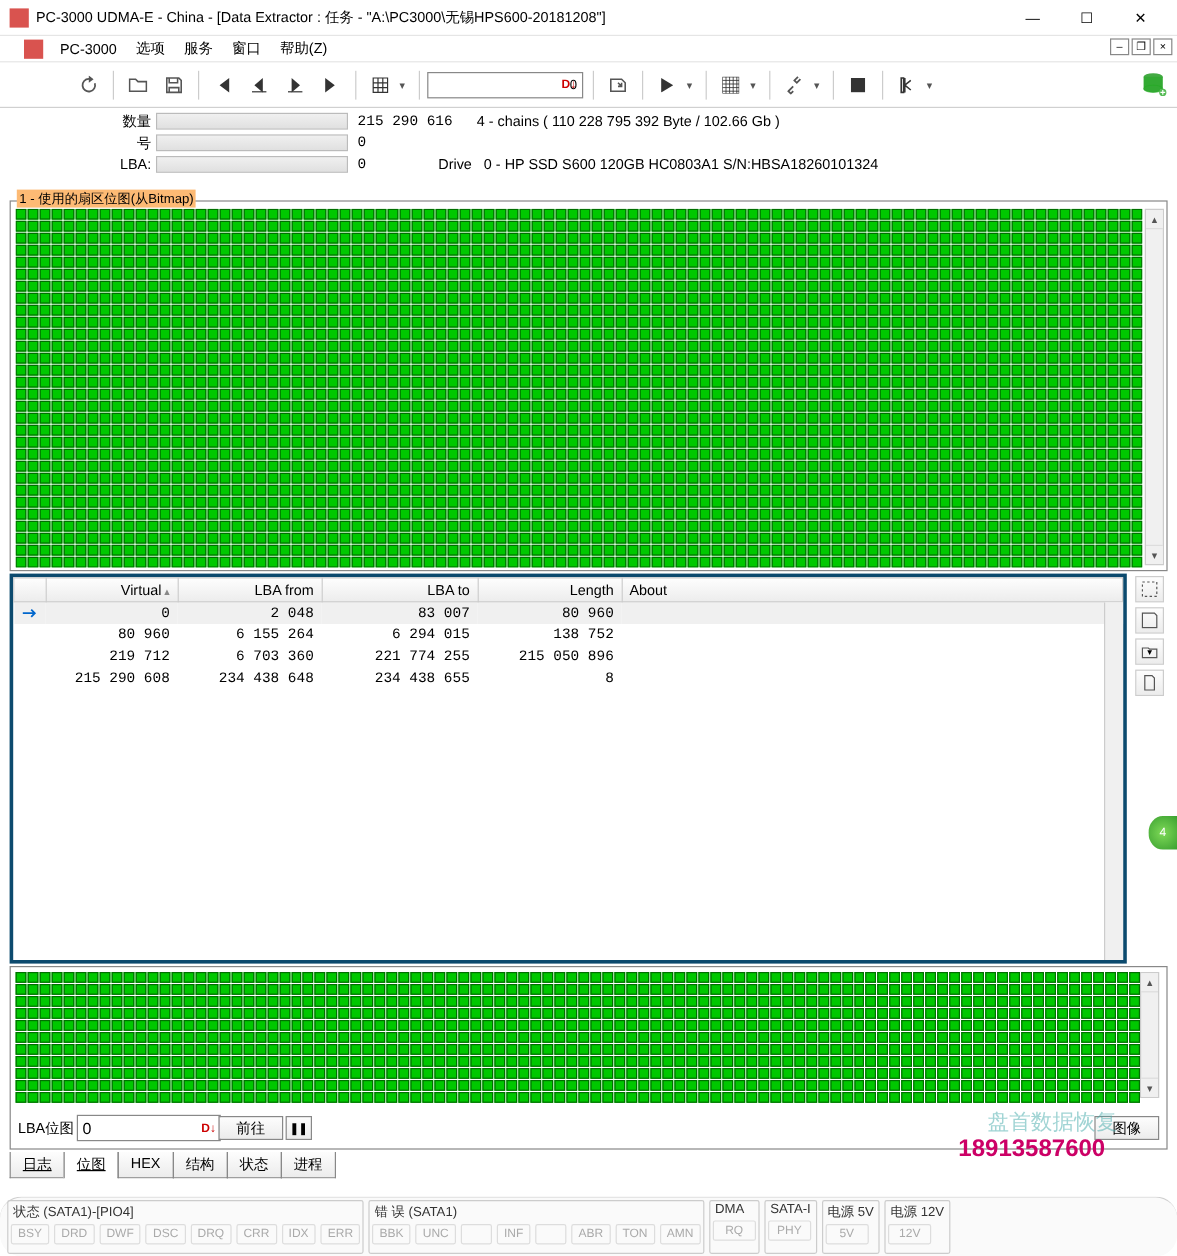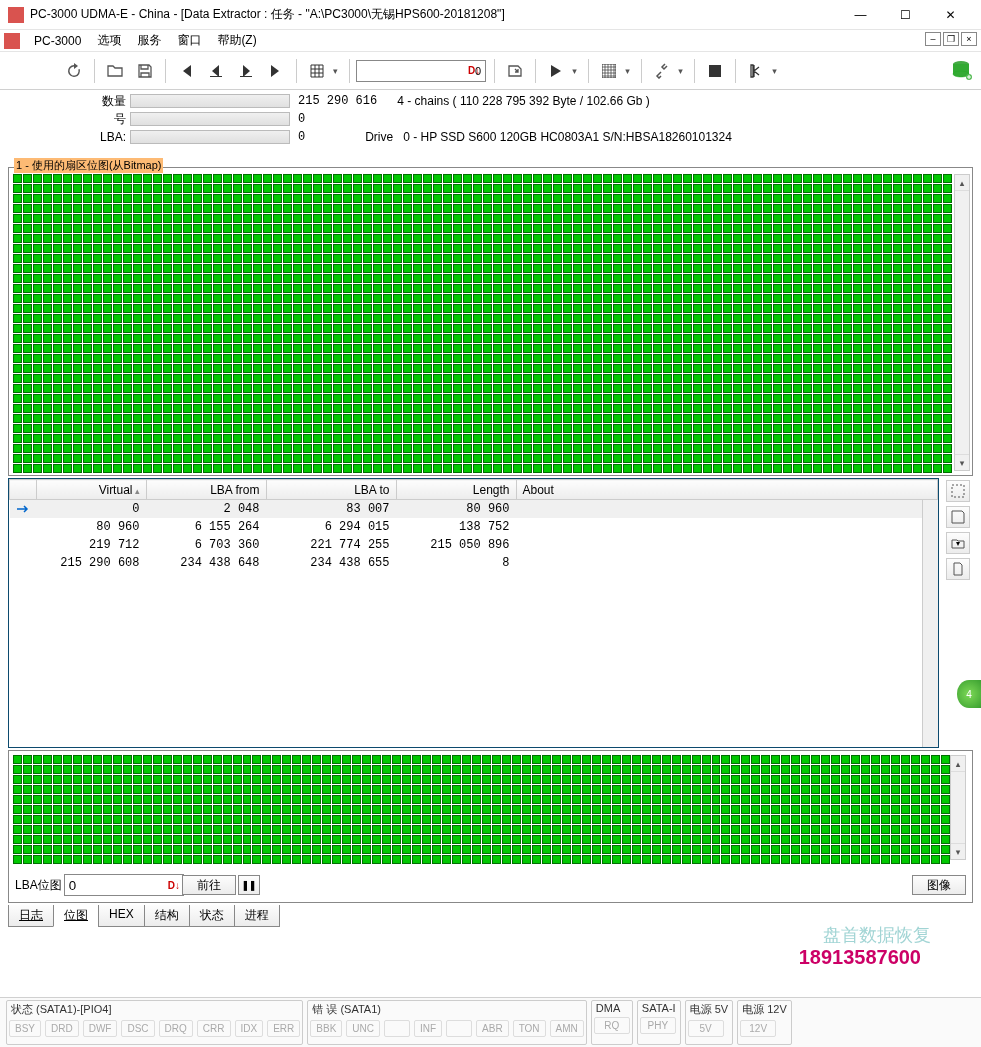--- a/index.html
+++ b/index.html
@@ -5,21 +5,21 @@
 * { box-sizing: border-box; margin: 0; padding: 0; }
 body { font-family: "Microsoft YaHei", "Segoe UI", Tahoma, sans-serif; font-size: 12px; background: #fff; color: #000; overflow: hidden; }
 
 
 .titlebar { height: 30px; background: #fff; border-bottom: 1px solid #e5e5e5; display: flex; align-items: center; padding: 0 8px; }
 .titlebar .app-icon { width: 16px; height: 16px; background: #d9534f; margin-right: 6px; display:inline-block; }
 .titlebar .title { flex: 1; font-size: 12px; color: #000; }
 .titlebar .winbtn { width: 45px; height: 30px; display: flex; align-items: center; justify-content: center; color: #000; }
 
 
-.menubar { height: 22px; display: flex; align-items: center; padding: 0 4px; border-bottom: 1px solid #e5e5e5; position: relative; }
+.menubar { height: 22px; display: flex; align-items: center; padding: 0 20px; border-bottom: 1px solid #e5e5e5; position: relative; }
 .menubar .app-icon2 { width: 16px; height: 16px; background: #d9534f; margin-right: 6px; display:inline-block; }
 .menubar .menu { padding: 2px 8px; font-size: 12px; }
 .menubar .menu:first-of-type { font-weight: normal; }
 .menubar .mdi-controls { position: absolute; right: 4px; top: 2px; display: flex; gap: 2px; }
 .menubar .mdi-controls span { width: 16px; height: 14px; border: 1px solid #888; font-size: 9px; display:flex;align-items:center;justify-content:center; }
 
 
 .toolbar { height: 38px; border-bottom: 1px solid #d0d0d0; display: flex; align-items: center; padding: 0 8px; gap: 2px; position:relative; }
 .toolbar .tbtn { width: 28px; height: 28px; display: flex; align-items: center; justify-content: center; border: 1px solid transparent; }
 .toolbar .sep { width: 1px; height: 24px; background: #ccc; margin: 0 4px; }
@@ -42,21 +42,21 @@
 .fs-label { font-size: 11px; color: #000; position: relative; top: 6px; left: 6px; background: #fdba74; padding: 0 2px; display: inline-block; z-index: 2;}
 .bitmap-box { border: 1px solid #888; padding: 6px 2px 2px 4px; position: relative; }
 .bitmap { display: grid; grid-template-columns: repeat(94, 1fr); gap: 1px; overflow: hidden; margin-right: 18px; }
 .bitmap .cell { height: 9px; background: #00c800; border: 1px solid #007000; }
 .scrollbar-v { position: absolute; right: 2px; top: 6px; bottom: 4px; width: 16px; background: #f0f0f0; border: 1px solid #ccc; }
 .scrollbar-v .arrow { height: 16px; background: #f0f0f0; text-align:center; font-size:9px; line-height:16px; color:#555; border-bottom:1px solid #ddd;}
 .scrollbar-v .arrow.bot { position:absolute; bottom:0; left:0; right:0; border-top:1px solid #ddd; border-bottom:none;}
 
 
 .table-area { display:flex; margin: 2px 8px; }
-.table-wrap { flex:1; border: 1px solid #0c4a6e; height: 270px; overflow: hidden; position:relative; }
+.table-wrap { flex:1; border: 3px solid #0c4a6e; height: 325px; overflow: hidden; position:relative; }
 .table-wrap table { width: 100%; border-collapse: collapse; font-size: 12px; }
 .table-wrap th { background: linear-gradient(#fdfdfd,#ececec); border: 1px solid #ccc; padding: 2px 6px; text-align: right; font-weight: normal; height: 20px; }
 .table-wrap th.about { text-align: left; }
 .table-wrap th.sorted::after { content:" ▴"; color:#888; font-size:9px;}
 .table-wrap td { padding: 1px 6px; font-family: "Courier New", monospace; font-size: 12px; text-align: right; border-right: 1px solid transparent; height:18px;}
 .table-wrap td.ic { width:20px; text-align:center;}
 .table-wrap tr.sel td { background: #f0f0f0; }
 .table-scroll-v { position:absolute; right:0; top:21px; bottom:0; width:16px; background:#f0f0f0; border-left:1px solid #ccc;}
 
 .side-tools { width: 30px; margin-left: 4px; display:flex; flex-direction:column; gap:4px; align-items:center; padding-top:2px;}
@@ -74,21 +74,21 @@
 .bottom-controls button { height:20px; padding:0 14px; border:1px solid #888; background:linear-gradient(#fdfdfd,#ececec); font-size:12px;}
 .bottom-controls .pause { width:22px; padding:0; font-family:monospace;}
 
 
 .btabs { display:flex; margin: 0 8px; }
 .btabs .btab { border:1px solid #888; border-top:none; padding:2px 10px; font-size:12px; background:linear-gradient(#fdfdfd,#ececec); margin-right:-1px;}
 .btabs .btab.active { background:#fff; font-weight:normal; text-decoration:underline; border-bottom:1px solid #fff;}
 .btabs .btab.log { text-decoration:underline; }
 
 
-.statusbar { position: fixed; bottom: 0; left: 0; right: 0; height: 50px; border-top: 1px solid #d0d0d0; display: flex; padding: 2px 6px; background:#fafafa; }
+.statusbar { position: fixed; bottom: 0; left: 0; right: 0; height: 50px; border-top: 1px solid #d0d0d0; display: flex; padding: 2px 6px; background:#fafafa;border-radius:18px; }
 .status-group { border:1px solid #ccc; border-radius:2px; margin-right:4px; padding:0; }
 .status-group .title { font-size:11px; padding:1px 4px; color:#333;}
 .status-group .items { display:flex; }
 .status-group .item { border:1px solid #ddd; border-radius:2px; margin:2px; padding:2px 5px; font-size:10px; color:#aaa; min-width:26px; text-align:center;}
 .status-group.dma .item, .status-group.sata .item, .status-group.pwr .item { min-width:36px;}
 
 .watermark { position: fixed; right: 50px; bottom: 100px; opacity: 0.5; font-size: 18px; color: #4aa; pointer-events:none;}
 .phone { position: fixed; right: 60px; bottom: 78px; color: #c06; font-size: 20px; font-weight:bold; pointer-events:none;}
 
 .green-badge { position:fixed; right:0; top:680px; width:24px; height:28px; background:radial-gradient(circle,#7ed957,#3aa030); border-radius:50% 0 0 50%; color:#fff; font-size:10px; display:flex; align-items:center; justify-content:center;}

